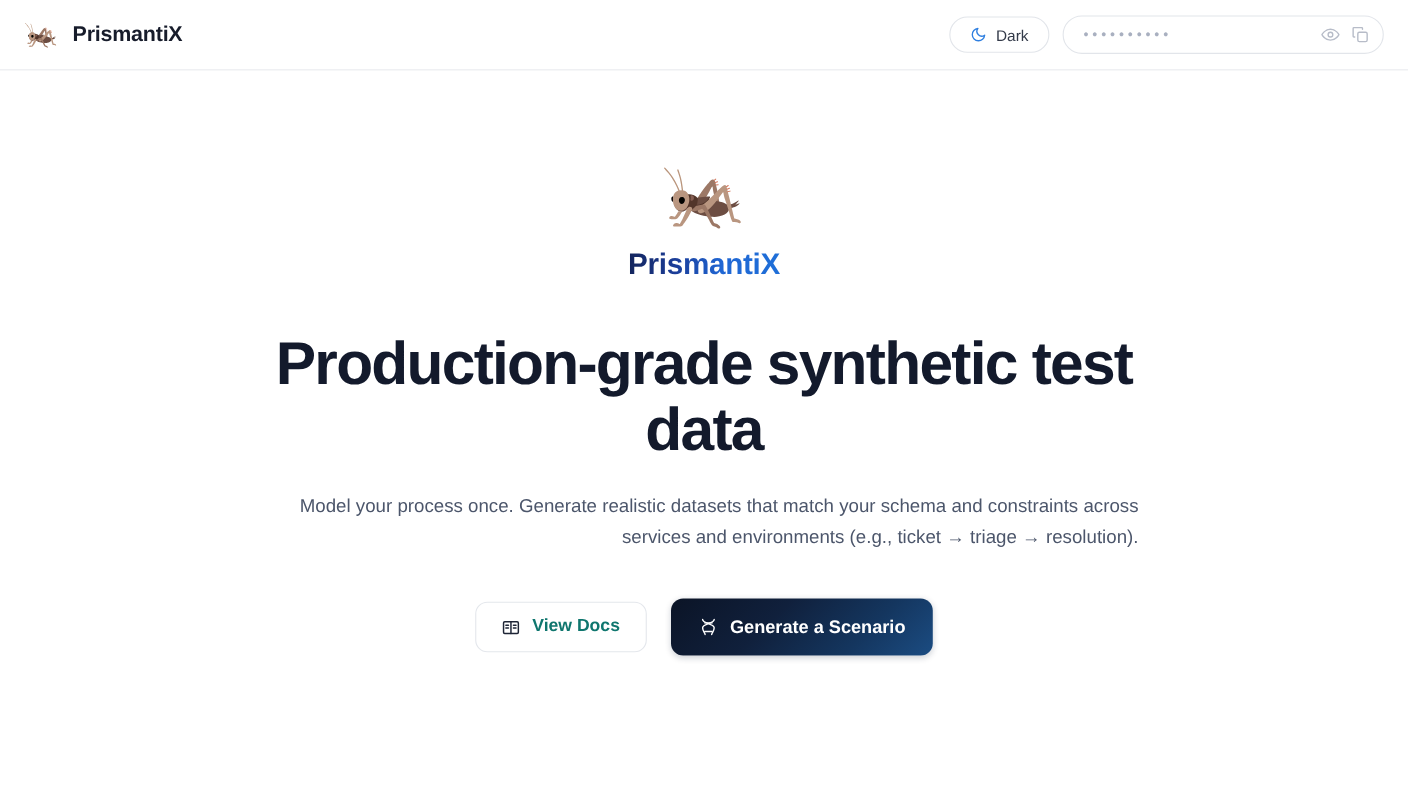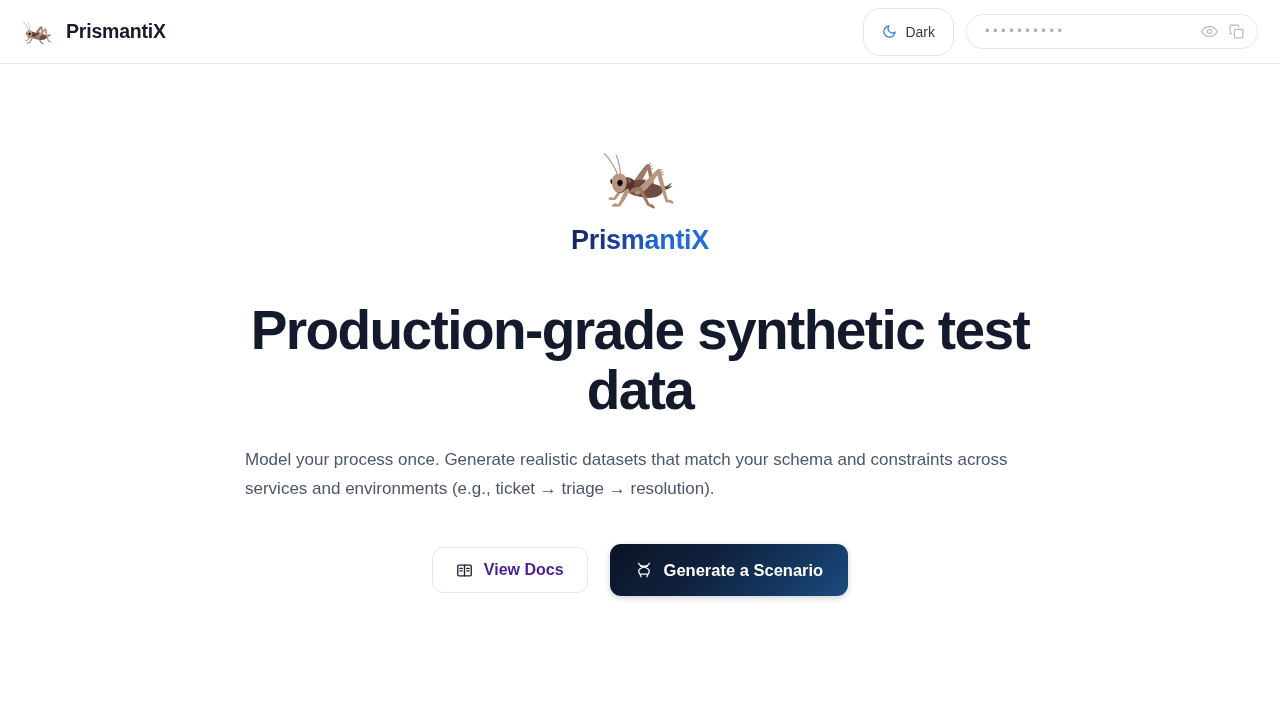--- a/index.html
+++ b/index.html
@@ -49,21 +49,21 @@
 
   .header-spacer { flex: 1 1 auto; }
 
   .header-controls {
     display: flex;
     align-items: center;
     gap: 12px;
   }
 
   .pill {
-    height: 48px;
+    height: 33px;
     border-radius: 17px;
     display: inline-flex;
     align-items: center;
     justify-content: center;
     gap: 8px;
     padding: 0 18px;
     font-size: 14px;
     color: #333a49;
     background: #ffffff;
     border: 1px solid #e2e5ea;
@@ -163,21 +163,21 @@
     font-size: 55px;
     line-height: 60px;
     font-weight: 700;
     letter-spacing: -1.6px;
     color: #131a2c;
   }
 
   .hero-sub {
     margin-top: 25px;
     width: 790px;
-    text-align: left;
+    text-align: right;
     font-size: 17px;
     line-height: 29px;
     color: #4c5costa;
     color: #4c566b;
   }
 
   .hero-actions {
     margin-top: 41px;
     display: flex;
     align-items: center;
@@ -192,21 +192,21 @@
     cursor: pointer;
     white-space: nowrap;
   }
 
   .btn-secondary {
     height: 46px;
     padding: 0 23px;
     border-radius: 11px;
     border: 1px solid #e4e7ec;
     background: #ffffff;
-    color: #4c1d95;
+    color: #0f766e;
     font-size: 16px;
     font-weight: 600;
   }
 
   .btn-primary {
     height: 52px;
     padding: 16px 25px;
     border-radius: 11px;
     border: none;
     background: linear-gradient(135deg, #0b1426 0%, #10203c 38%, #14365f 72%, #1b4c82 100%);

